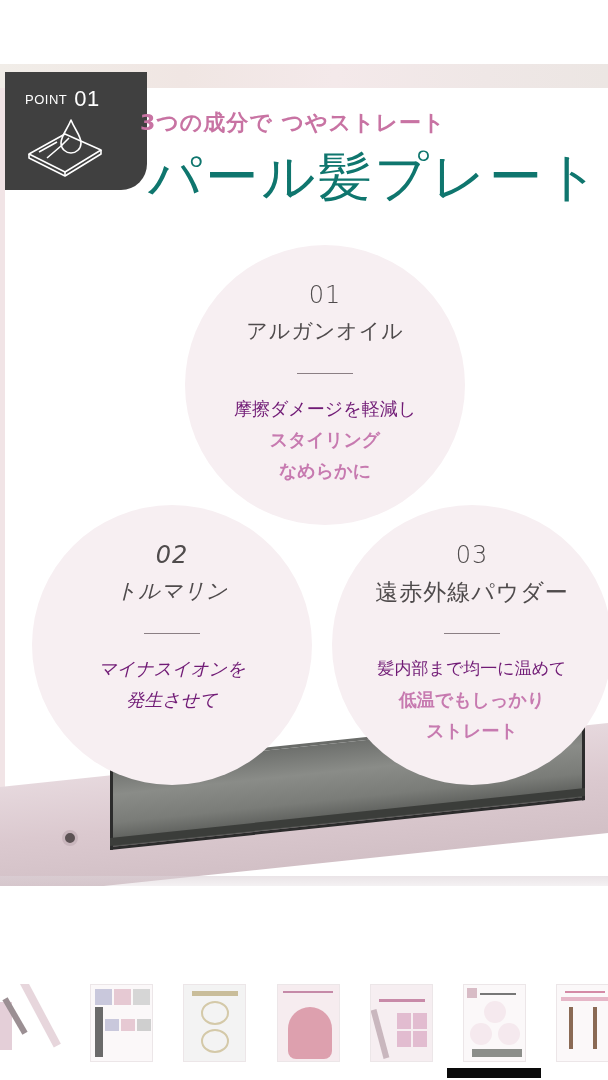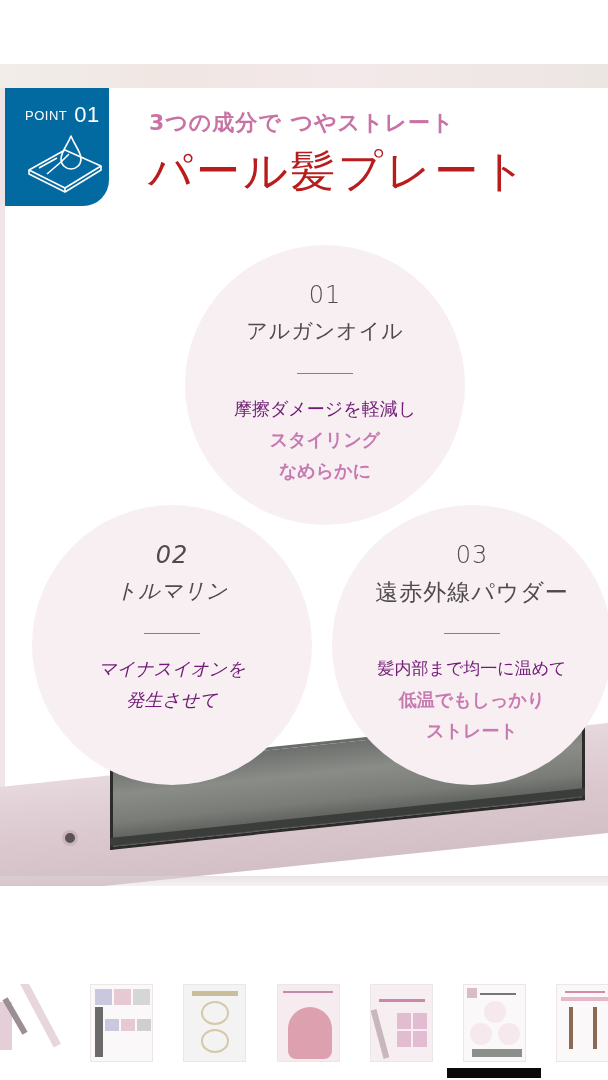--- a/index.html
+++ b/index.html
@@ -12,39 +12,39 @@
   }
   .top-band {
     position: absolute; left: 0; top: 0; width: 608px; height: 24px;
     background: linear-gradient(90deg, #f1ede8 0%, #f0e6e3 30%, #f4e9ea 55%, #efe7e6 80%, #ece6e3 100%);
   }
   .left-edge {
     position: absolute; left: 0; top: 24px; width: 5px; height: 800px;
     background: #f1e4e6;
   }
   .point-badge {
-    position: absolute; left: 5px; top: 24px; width: 104px; height: 118px;
-    background: #0369a1; border-bottom-right-radius: 26px;
+    position: absolute; left: 5px; top: 8px; width: 142px; height: 118px;
+    background: #404040; border-bottom-right-radius: 26px;
   }
   .point-label {
     position: absolute; left: 20px; top: 14px; color: #ffffff;
     font-family: "Liberation Sans", sans-serif; letter-spacing: 0.5px;
     white-space: nowrap;
   }
   .point-label .word { font-size: 13px; vertical-align: middle; }
   .point-label .num { font-size: 22px; font-weight: 300; vertical-align: middle; margin-left: 2px; }
   .plate-icon { position: absolute; left: 20px; top: 44px; width: 80px; height: 62px; }
 
   .subtitle {
-    position: absolute; left: 149px; top: 44px; font-size: 22px; font-weight: bold;
+    position: absolute; left: 140px; top: 44px; font-size: 22px; font-weight: bold;
     color: #c873a3; letter-spacing: 1px; white-space: nowrap;
   }
   .title {
-    position: absolute; left: 148px; top: 78px; font-size: 44px;
-    color: #b91c1c; letter-spacing: 3px; white-space: nowrap;
+    position: absolute; left: 148px; top: 78px; font-size: 53px;
+    color: #0f766e; letter-spacing: 3px; white-space: nowrap;
   }
 
   
   .iron-body {
     position: absolute; left: -20px; top: 725px; width: 660px; height: 110px;
     background: linear-gradient(180deg, #e6d8dd 0%, #dbc9cf 50%, #d2c0c6 100%);
     transform: skewY(-6deg); transform-origin: left top;
   }
   .iron-shadow {
     position: absolute; left: 0; top: 812px; width: 608px; height: 20px;

